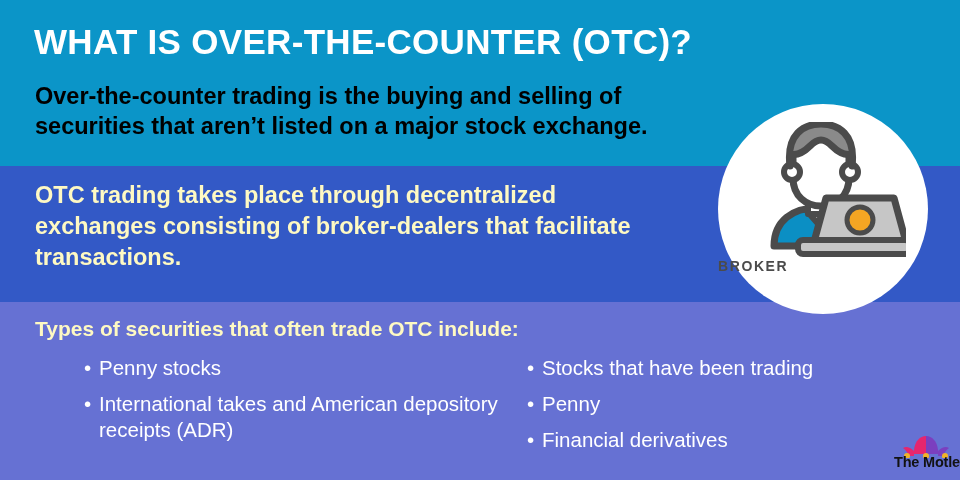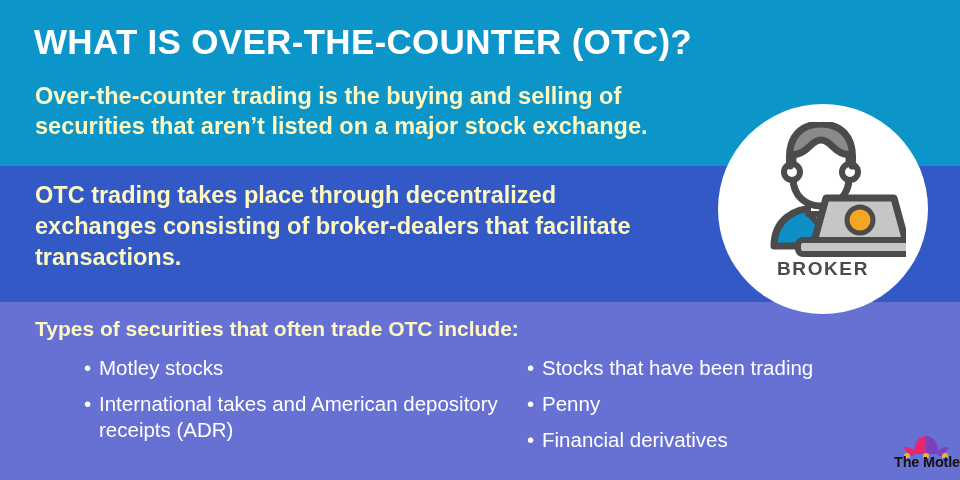--- a/index.html
+++ b/index.html
@@ -40,21 +40,21 @@
     line-height: 40px;
     white-space: nowrap;
   }
 
   
   #intro {
     position: absolute;
     left: 35px;
     top: 81px;
     width: 660px;
-    color: #fef9c3;
+    color: #000000;
     font-size: 23.5px;
     font-weight: bold;
     line-height: 30px;
   }
 
   
   #middle-text {
     position: absolute;
     left: 35px;
     top: 180px;
@@ -116,23 +116,23 @@
     left: 22px;
     top: 18px;
     width: 166px;
     height: 136px;
   }
   #broker-label {
     position: absolute;
     left: 0;
     top: 154px;
     width: 210px;
-    text-align: center;
+    text-align: left;
     color: #4b4b4b;
-    font-size: 19px;
+    font-size: 14px;
     font-weight: bold;
     letter-spacing: 1.6px;
   }
 
   
   #logo {
     position: absolute;
     left: 846px;
     top: 432px;
     width: 104px;
@@ -171,21 +171,21 @@
 
   <div id="intro">Over-the-counter trading is the buying and selling of securities that aren’t listed on a major stock exchange.</div>
 
   <div id="middle-text">OTC trading takes place through decentralized exchanges consisting of broker-dealers that facilitate transactions.</div>
 
   <div id="types-heading">Types of securities that often trade OTC include:</div>
 
   <div class="bullet-col" id="bullets-left">
     <div class="bullet-row">
       <span class="bullet-dot">•</span>
-      <span class="bullet-text">Motley stocks</span>
+      <span class="bullet-text">Penny stocks</span>
     </div>
     <div class="bullet-row">
       <span class="bullet-dot">•</span>
       <span class="bullet-text">International takes and American depository receipts (ADR)</span>
     </div>
   </div>
 
   <div class="bullet-col" id="bullets-right">
     <div class="bullet-row">
       <span class="bullet-dot">•</span>

